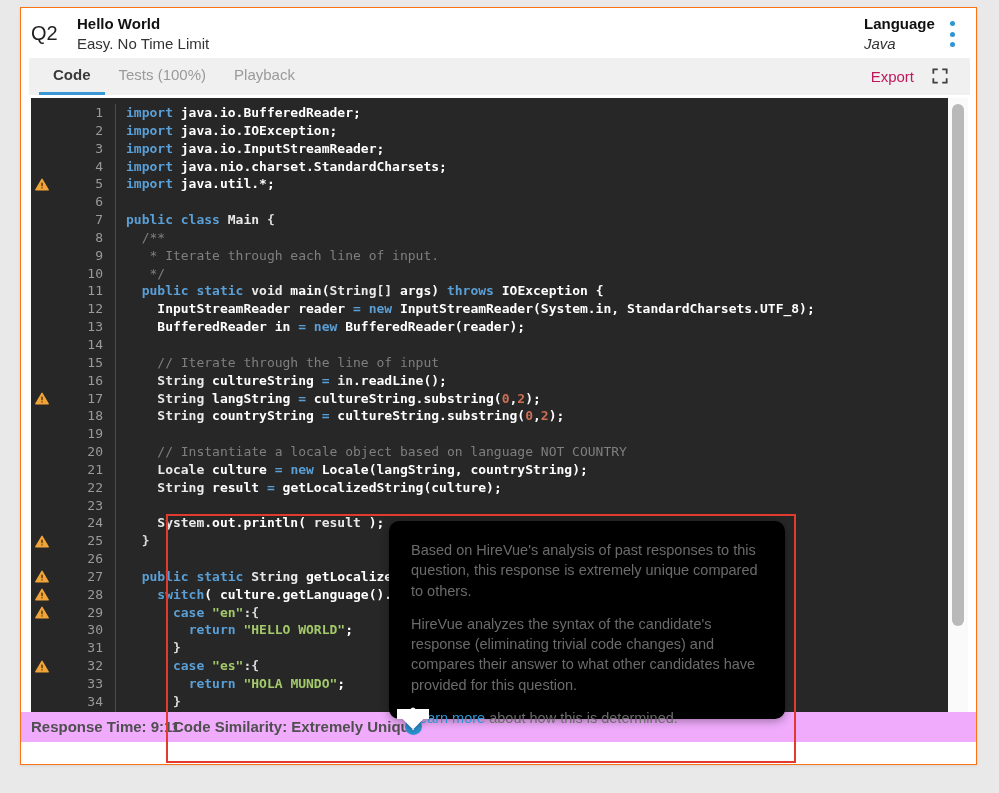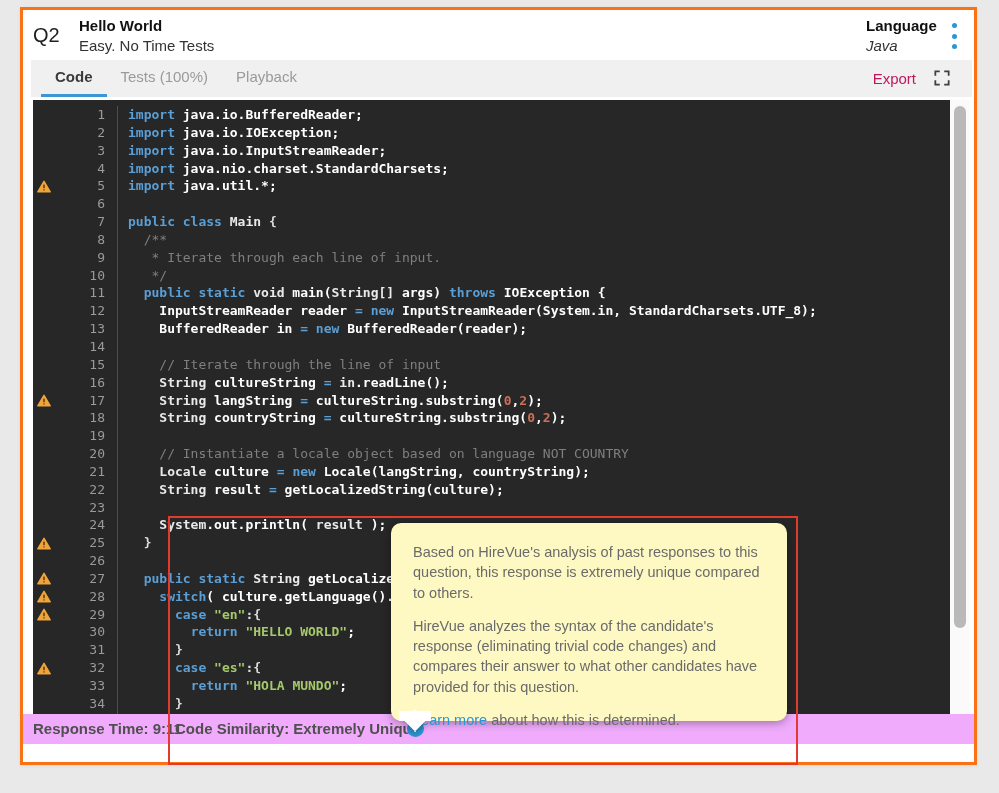--- a/index.html
+++ b/index.html
@@ -5,21 +5,21 @@
   * { margin:0; padding:0; box-sizing:border-box; }
   html,body { width:999px; height:793px; }
   body {
     position:relative;
     background:#e9e9e9;
     font-family:"Liberation Sans", sans-serif;
     overflow:hidden;
   }
   .card {
     position:absolute; left:20px; top:7px; width:957px; height:758px;
-    background:#ffffff; border:3px solid #f97316;
+    background:#ffffff; border:1px solid #f97316;
     box-shadow:0 1px 3px rgba(0,0,0,0.08);
   }
   
   .qnum { position:absolute; left:10px; top:14px; font-size:20px; color:#1f1f1f; }
   .titleblock { position:absolute; left:44px; top:7px;margin-left:12px; }
   .title { font-size:15px; font-weight:700; color:#111; }
   .subtitle { font-size:15px; color:#333; margin-top:3px; }
   .langblock { position:absolute; left:843px; top:7px; }
   .langlabel { font-size:15px; font-weight:700; color:#111; }
   .langvalue { font-size:15px; color:#333; margin-top:3px;font-style:italic; }
@@ -58,21 +58,21 @@
   .sb-thumb { position:absolute; left:4px; top:6px; width:12px; height:522px; background:#b9b9b9; border-radius:7px; cursor:grab; }
   
   .status { position:absolute; left:0; top:704px; width:100%; height:30px; background:#f0abfc; }
   .resp { position:absolute; left:10px; top:6px; font-size:15px; font-weight:600; color:#4f4f4f; }
   .sim  { position:absolute; left:152px; top:6px; font-size:15px; font-weight:600; color:#4f4f4f; }
   .help { position:absolute; left:384px; top:6px; width:17px; height:17px; border-radius:50%;
           background:#2e95d3; color:#fff; font-size:12px; font-weight:700; text-align:center; line-height:17px; cursor:pointer; }
   
   .tooltip {
     position:absolute; left:368px; top:513px; width:396px; height:198px;
-    background:#fef9c3; border-radius:10px; z-index:30;
+    background:#000000; border-radius:10px; z-index:30;
     box-shadow:0 2px 10px rgba(0,0,0,0.35);
     padding:19px 22px;
     font-size:14.5px; color:#6b6b6b; line-height:1.4;
   }
   .tooltip p { margin-bottom:13px; }
   .tooltip .link { color:#2e95d3; cursor:pointer; }
   .caret { position:absolute; left:16px; bottom:-7px; width:16px; height:16px;
            background:#fff; transform:rotate(45deg); border-radius:2px;
            box-shadow:3px 3px 5px rgba(0,0,0,0.18); }
   .caret-cover { position:absolute; left:8px; bottom:0; width:32px; height:10px; background:#fff; }
@@ -81,21 +81,21 @@
              border:2px solid #e23a2c; z-index:40; pointer-events:none; }
 </style>
 </head>
 <body>
 
 <div class="card">
 
   <div class="qnum">Q2</div>
   <div class="titleblock">
     <div class="title">Hello World</div>
-    <div class="subtitle">Easy. No Time Tests</div>
+    <div class="subtitle">Easy. No Time Limit</div>
   </div>
   <div class="langblock">
     <div class="langlabel">Language</div>
     <div class="langvalue">Java</div>
   </div>
   <div class="kebab" title="">
     <i></i>
       <i></i>
       <i></i>
   </div>

